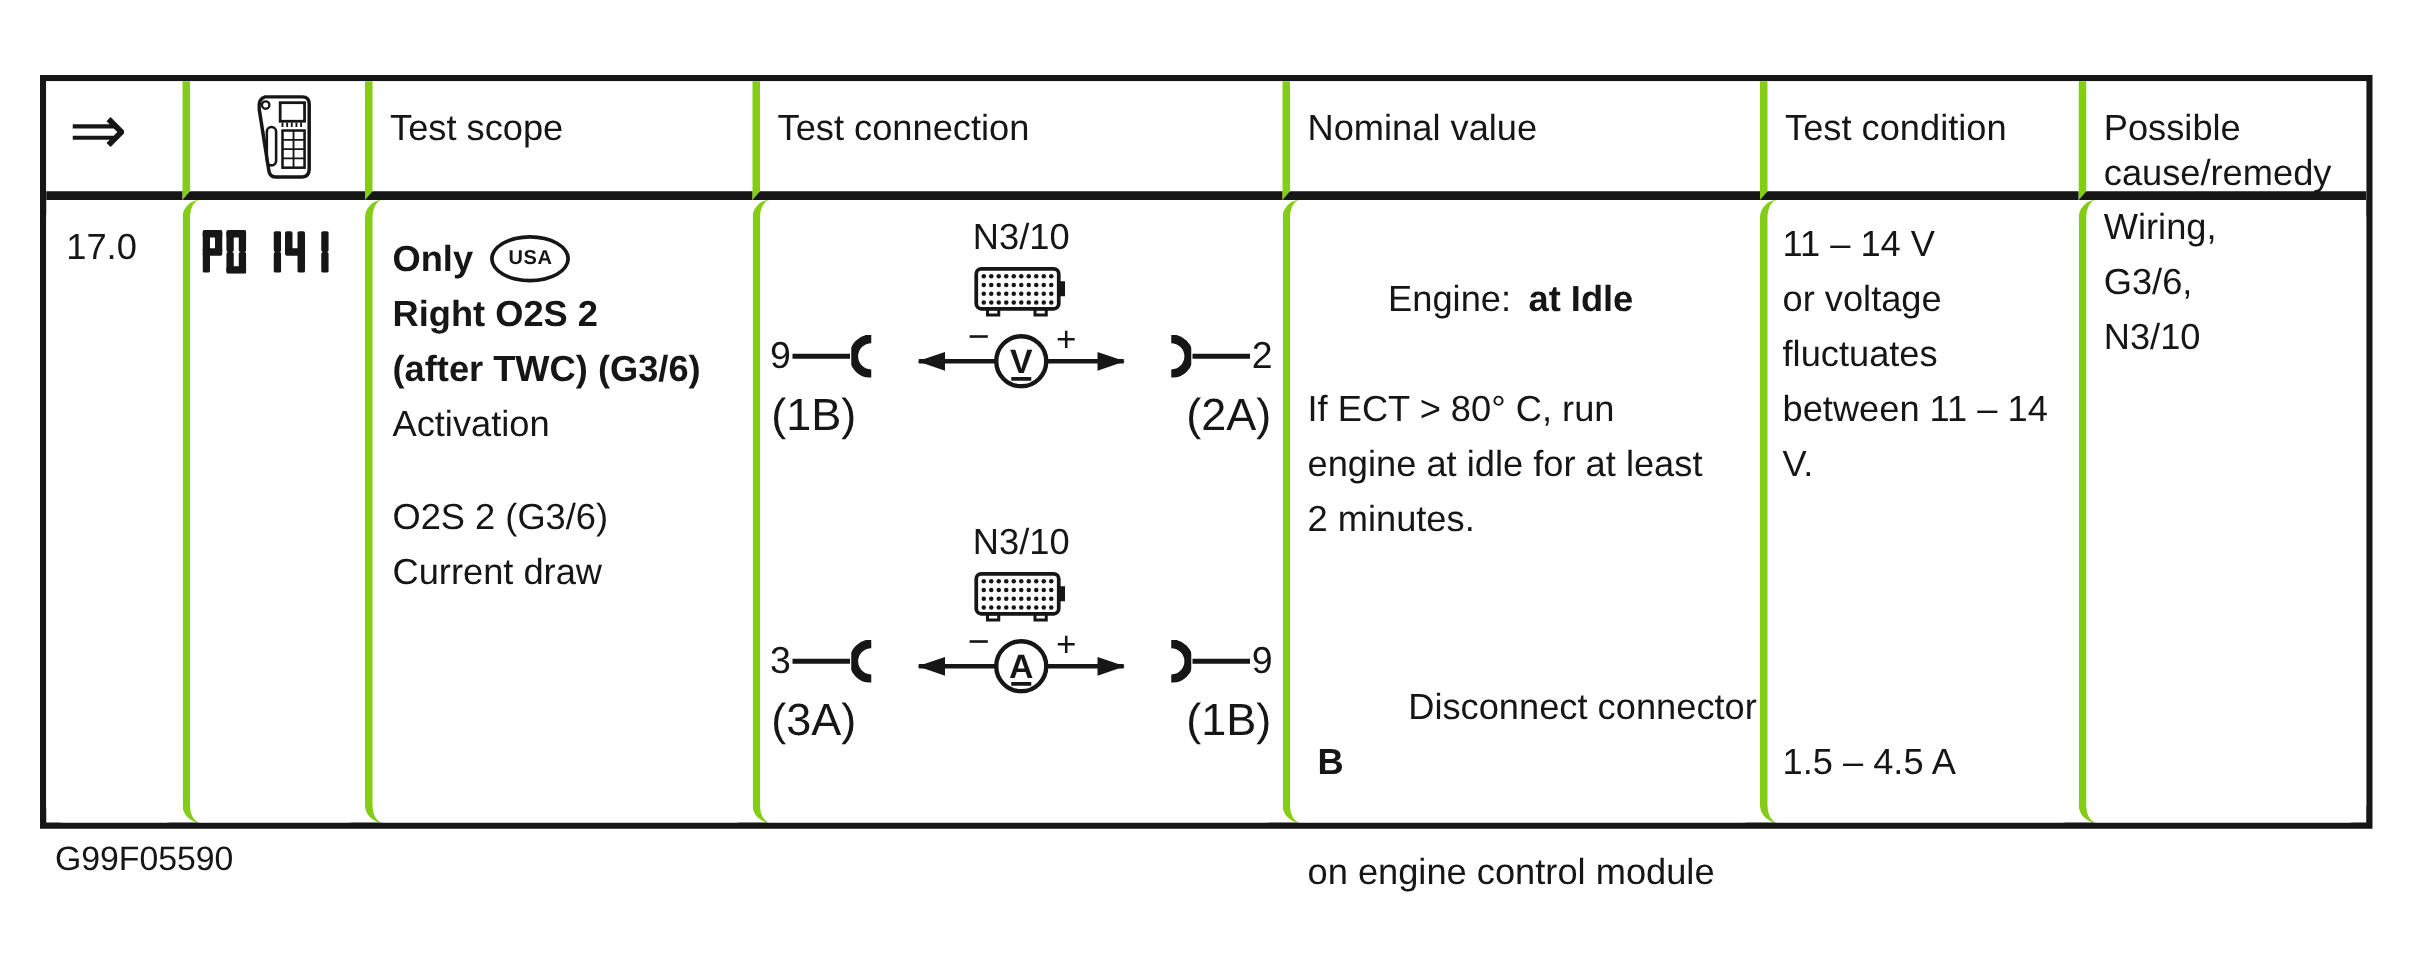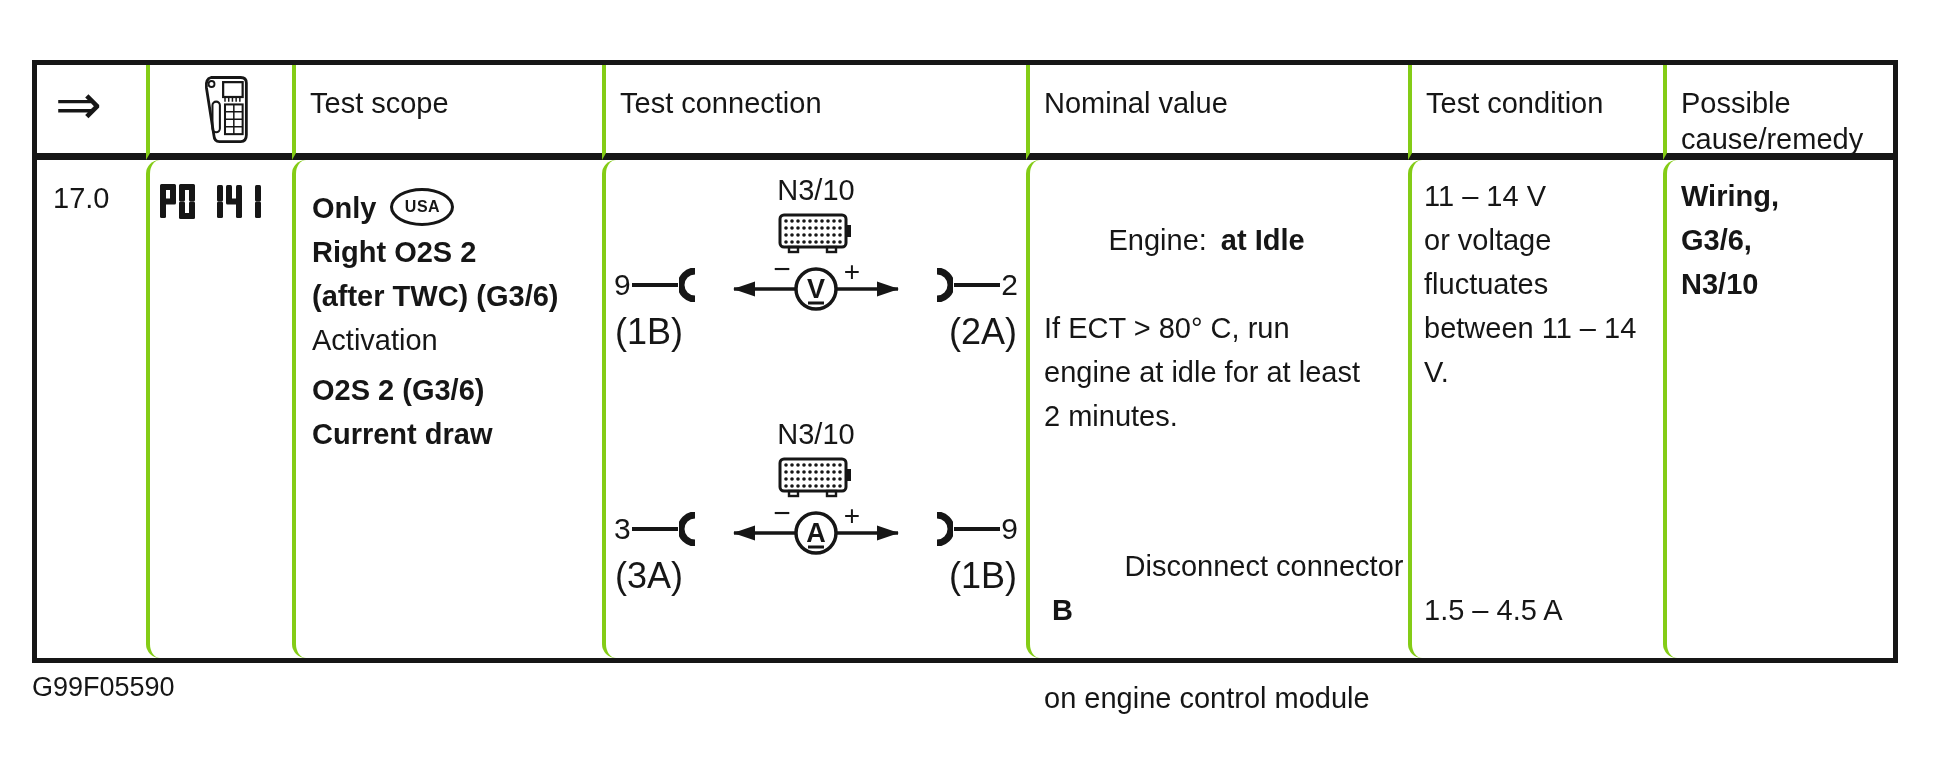--- a/index.html
+++ b/index.html
@@ -2,61 +2,61 @@
 <html><head>
 <meta charset="utf-8">
 <style>
   html,body{margin:0;padding:0;background:#fff;}
   .page{position:relative;width:1943px;height:774px;background:#ffffff;overflow:hidden;
         font-family:"Liberation Sans", sans-serif;color:#161616;}
   .doc-table{position:absolute;left:32px;top:60px;display:grid;
         grid-template-columns:109px 146px 310px 424px 382px 255px 230px;
         grid-template-rows:95px 498px;border:5px solid #161616;background:#fff;}
   .cell{box-sizing:border-box;background:#fff;}
-  .bl{border-left:4px solid #84cc16;}
+  .bl{border-left:6px solid #84cc16;}
   .head{border-bottom:7px solid #161616;font-size:29px;line-height:36px;padding:20px 6px 0 14px;}
   .head-arrow{padding:10px 0 0 18px;}
   .big-arrow{font-family:"DejaVu Sans", sans-serif;font-size:56px;line-height:60px;}
   .head-icon{display:flex;justify-content:center;align-items:flex-start;padding-top:8px;}
   .body{position:relative;font-size:29px;line-height:44px;border-radius:14px;}
   .line{min-height:44px;white-space:pre-wrap;}
   .b{font-weight:bold;}
   .step-cell{padding:16px 0 0 16px;}
   .dtc-cell{padding:24px 0 0 10px;}
   .dtc{display:flex;align-items:flex-start;}
   .dtc svg{display:block;}
   .dtc svg rect{fill:#161616;}
   .dtc .sp{display:inline-block;width:9px;}
   .scope-cell{padding:26px 0 0 16px;}
   .only-line{display:flex;align-items:center;}
   .usa-badge{display:inline-flex;align-items:center;justify-content:center;box-sizing:border-box;
         width:64px;height:38px;border:3px solid #161616;border-radius:50%;
         font-size:16px;font-weight:700;letter-spacing:.5px;margin-left:14px;transform:translateY(-1px);}
-  .block2{margin-top:6px;font-weight:bold;}
+  .block2{margin-top:30px;}
   .conn-cell{padding:10px 8px 0 8px;}
   .diagram{}
   .d-module{text-align:center;font-size:29px;line-height:40px;height:40px;}
   .d-icon{display:flex;justify-content:center;height:48px;align-items:center;}
   .d-row{display:flex;align-items:center;justify-content:space-between;height:54px;}
   .pin-group{display:flex;align-items:center;}
   .pin{font-size:30px;line-height:1;}
   .wire{width:46px;height:3.5px;background:#161616;margin:0 1px;}
   .socket-arc{display:block;}
   .d-labels{display:flex;justify-content:space-between;font-size:36px;line-height:40px;height:40px;padding:0 1px;}
   .diagram2{margin-top:62px;}
   .cond-cell{padding:14px 0 0 14px;}
   .cond-block2{margin-top:62px;}
   .nominal-cell{padding:14px 0 0 12px;}
-  .cause-cell{padding:14px 0 0 14px;font-weight:bold;}
+  .cause-cell{padding:0 0 0 14px;}
   .abs-bottom{position:absolute;bottom:26px;}
   .abs-cond{left:14px;}
   .abs-nom{left:12px;}
   .gap-md{display:inline-block;width:14px;}
   .gap-sm{display:inline-block;width:8px;}
-  .figure-code{position:absolute;left:32px;top:672px;font-size:27px;}
+  .figure-code{position:absolute;left:44px;top:672px;font-size:27px;}
   svg .stroke{stroke:#161616;fill:none;}
   svg .fillb{fill:#161616;stroke:none;}
   .meter-text{font-family:"Liberation Sans", sans-serif;fill:#161616;}
 </style>
 </head>
 <body>
 
 <div class="page">
 
   <div class="doc-table">

